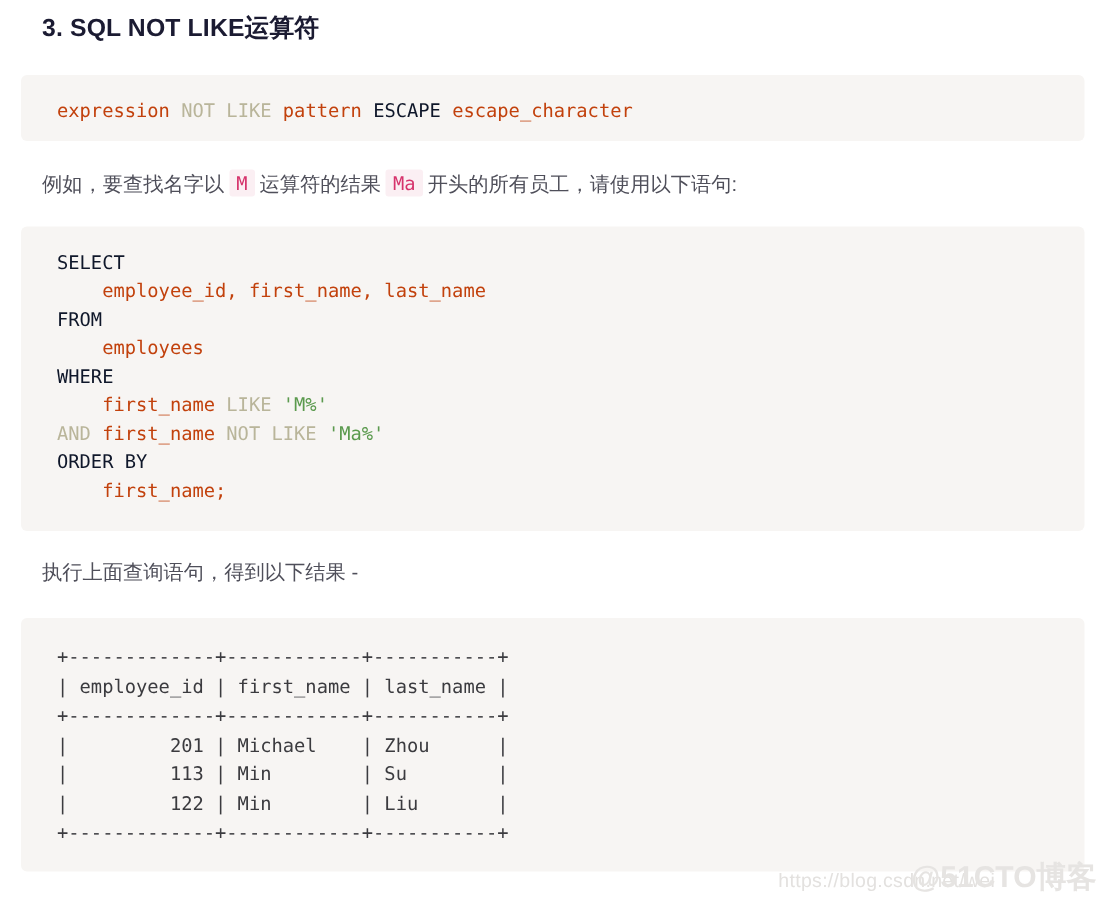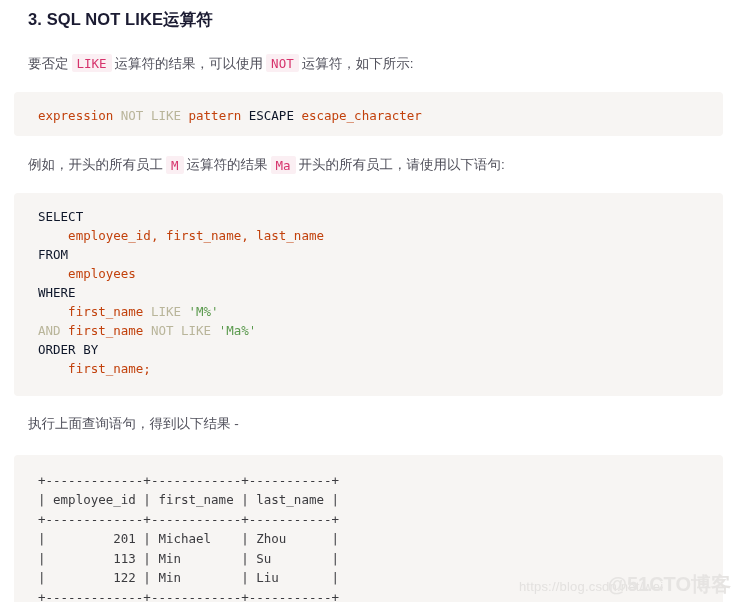--- a/index.html
+++ b/index.html
@@ -130,25 +130,24 @@
     white-space: nowrap;
   }
 </style>
 </head>
 <body>
 
 <div class="page">
 
   <h2 class="section-title">3. SQL NOT LIKE运算符</h2>
 
-  <p class="para para-1"><span>要否定</span><span class="inline-code">LIKE</span><span>运算符的结果，可以使用</span><span class="inline-code">NOT</span><span>运算符，如下所示:</span></p>
 
   <pre class="code-block cb-syntax"><code><span class="tok-plain">expression </span><span class="tok-kw-dim">NOT</span><span class="tok-plain"> </span><span class="tok-kw-dim">LIKE</span><span class="tok-plain"> pattern </span><span class="tok-kw">ESCAPE</span><span class="tok-plain"> escape_character</span></code></pre>
 
-  <p class="para para-2"><span>例如，开头的所有员工</span><span class="inline-code">M</span><span>运算符的结果</span><span class="inline-code">Ma</span><span>开头的所有员工，请使用以下语句:</span></p>
+  <p class="para para-2"><span>例如，要查找名字以</span><span class="inline-code">M</span><span>运算符的结果</span><span class="inline-code">Ma</span><span>开头的所有员工，请使用以下语句:</span></p>
 
   <pre class="code-block cb-query"><code><span class="code-line"><span class="tok-kw">SELECT</span></span><span class="code-line"><span class="tok-plain">    employee_id, first_name, last_name</span></span><span class="code-line"><span class="tok-kw">FROM</span></span><span class="code-line"><span class="tok-plain">    employees</span></span><span class="code-line"><span class="tok-kw">WHERE</span></span><span class="code-line"><span class="tok-plain">    first_name </span><span class="tok-kw-dim">LIKE</span><span class="tok-plain"> </span><span class="tok-str">'M%'</span></span><span class="code-line"><span class="tok-kw-dim">AND</span><span class="tok-plain"> first_name </span><span class="tok-kw-dim">NOT</span><span class="tok-plain"> </span><span class="tok-kw-dim">LIKE</span><span class="tok-plain"> </span><span class="tok-str">'Ma%'</span></span><span class="code-line"><span class="tok-kw">ORDER BY</span></span><span class="code-line"><span class="tok-plain">    first_name;</span></span></code></pre>
 
   <p class="para para-3">执行上面查询语句，得到以下结果 -</p>
 
   <pre class="code-block cb-result"><code><span class="code-line tok-border">+-------------+------------+-----------+</span><span class="code-line tok-border">| employee_id | first_name | last_name |</span><span class="code-line tok-border">+-------------+------------+-----------+</span><span class="code-line tok-border">|         201 | Michael    | Zhou      |</span><span class="code-line tok-border">|         113 | Min        | Su        |</span><span class="code-line tok-border">|         122 | Min        | Liu       |</span><span class="code-line tok-border">+-------------+------------+-----------+</span></code></pre>
 
   <div class="watermark">
     <span class="wm-url">https://blog.csdn.net/wei</span>
     <span class="wm-brand">@51CTO博客</span>

